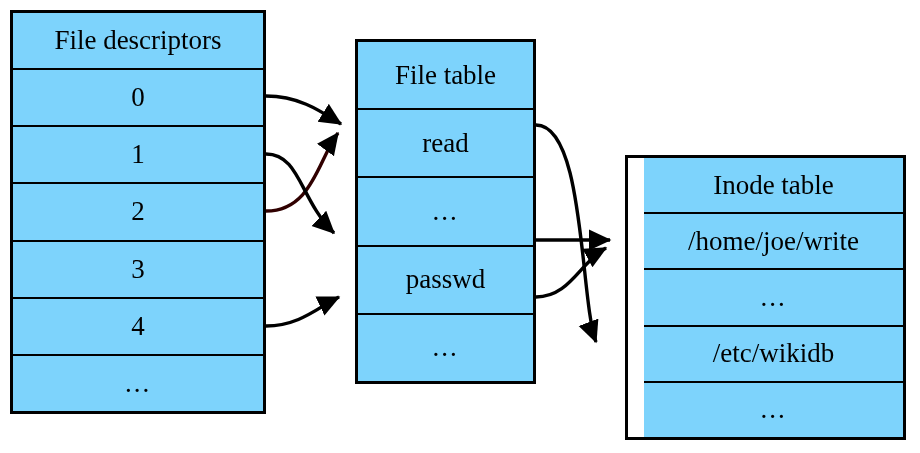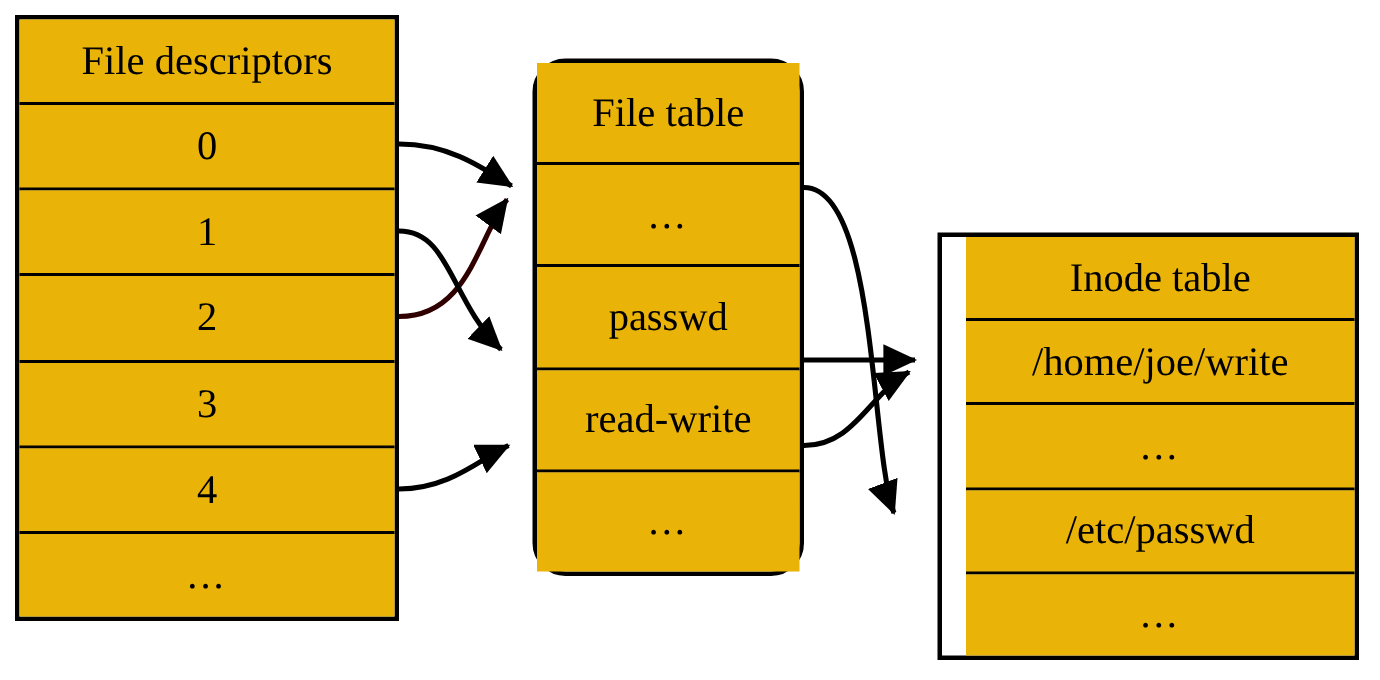--- a/index.html
+++ b/index.html
@@ -23,21 +23,21 @@
     display: flex;
     flex-direction: column;
   }
   .table-row {
     box-sizing: border-box;
     flex: 1 1 0;
     display: flex;
     align-items: center;
     justify-content: center;
     border-bottom: 2px solid #000000;
-    background: #eab308;
+    background: #7dd3fc;
     color: #000000;
     font-size: 27px;
     line-height: 1;
     white-space: nowrap;
   }
   .table-row:last-child {
     border-bottom: none;
   }
   .table-row.header {
     border-bottom: 2px solid #000000;
@@ -48,21 +48,21 @@
   #arrow-layer {
     position: absolute;
     left: 0;
     top: 0;
     width: 920px;
     height: 453px;
     pointer-events: none;
   }
   
   #fd-table  { left: 10px;  top: 10px;  width: 256px; height: 404px; }
-  #file-table{ left: 355px; top: 39px;  width: 181px; height: 345px; border-radius: 22px; }
+  #file-table{ left: 355px; top: 39px;  width: 181px; height: 345px; }
   #inode-table{left: 625px; top: 155px; width: 281px; height: 285px; padding-left: 16px; }
 </style>
 </head>
 <body>
 
 <div id="canvas">
 
   <div class="table-box" id="fd-table">
     <div class="table-row header">File descriptors</div>
     <div class="table-row">
@@ -81,43 +81,43 @@
         <span>4</span>
       </div>
     <div class="table-row">
         <span class="ellipsis-cell">...</span>
       </div>
   </div>
 
   <div class="table-box" id="file-table">
     <div class="table-row header">File table</div>
     <div class="table-row">
+        <span>read</span>
+      </div>
+    <div class="table-row">
         <span class="ellipsis-cell">...</span>
       </div>
     <div class="table-row">
         <span>passwd</span>
-      </div>
-    <div class="table-row">
-        <span>read-write</span>
       </div>
     <div class="table-row">
         <span class="ellipsis-cell">...</span>
       </div>
   </div>
 
   <div class="table-box" id="inode-table">
     <div class="table-row header">Inode table</div>
     <div class="table-row">
         <span>/home/joe/write</span>
       </div>
     <div class="table-row">
         <span class="ellipsis-cell">...</span>
       </div>
     <div class="table-row">
-        <span>/etc/passwd</span>
+        <span>/etc/wikidb</span>
       </div>
     <div class="table-row">
         <span class="ellipsis-cell">...</span>
       </div>
   </div>
 
   <svg id="arrow-layer" viewBox="0 0 920 453">
     <defs>
       <marker id="arrowhead" markerWidth="7" markerHeight="7" refX="6.2" refY="3.1" orient="auto" markerUnits="strokeWidth">
         <path d="M0,0 L6.6,3.1 L0,6.2 z" fill="#000000"></path>

